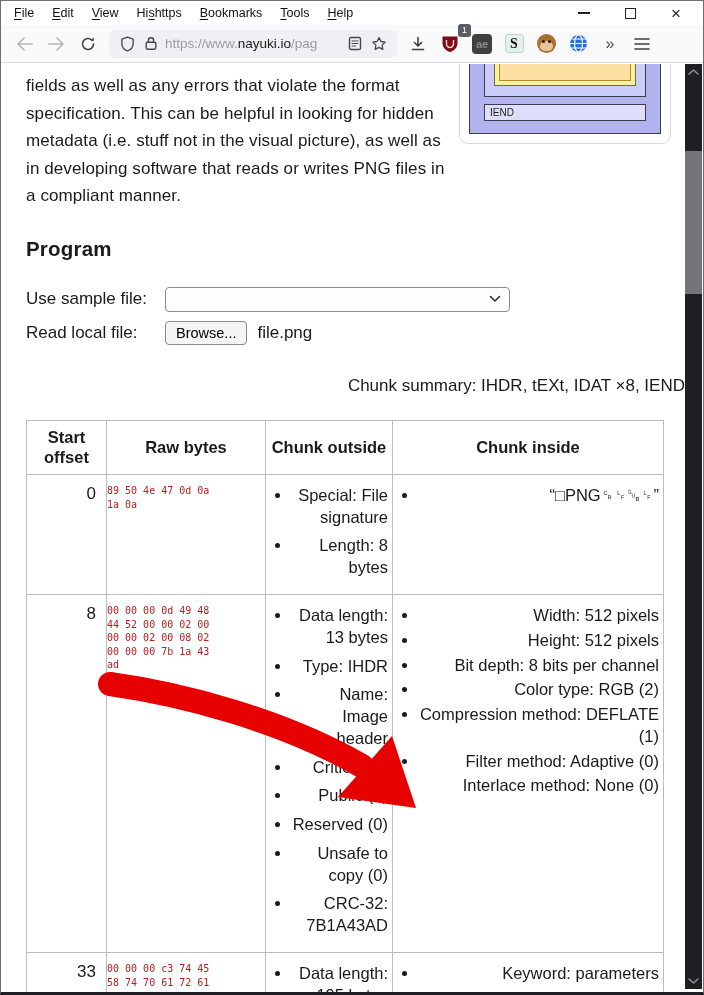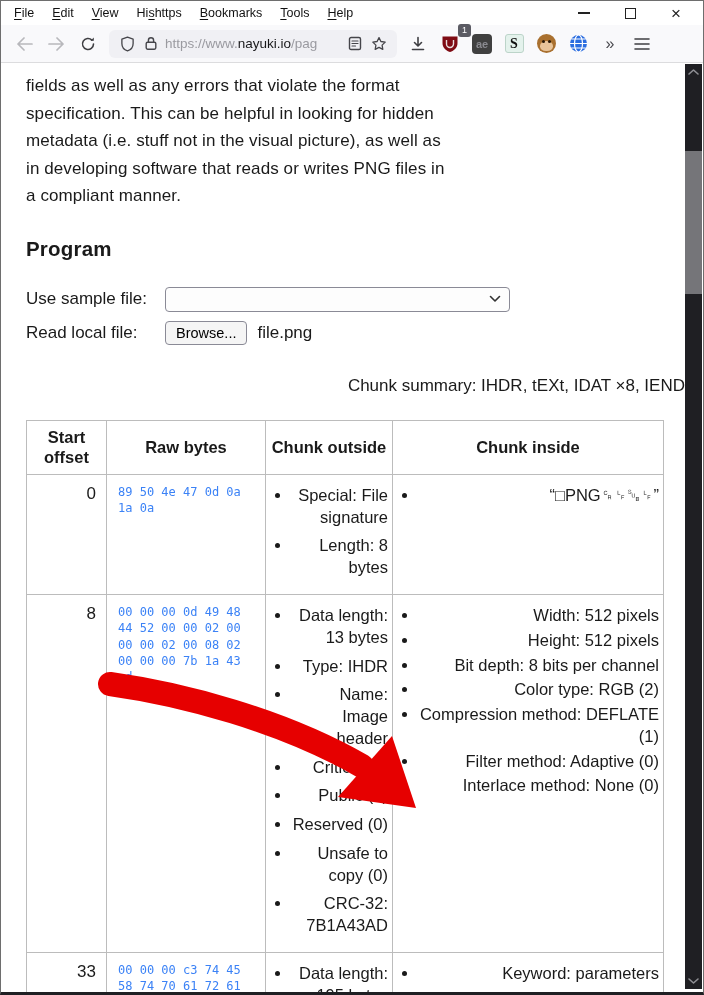--- a/index.html
+++ b/index.html
@@ -51,21 +51,21 @@
   .select-box { width:345px; height:25px; border:1px solid #8a8a96; border-radius:4px; background:#fdfdfd; display:flex; align-items:center; justify-content:flex-end; padding-right:8px; }
   .browse-btn { height:24px; border:1px solid #8a8a96; border-radius:4px; background:#f5f5f5; font-size:14.5px; padding:0 10px; font-family:"Liberation Sans", sans-serif; }
   .file-name { font-size:17px; margin-left:10px; }
   .summary { font-size:17px; margin:31px 0 24px;text-align:right; }
   
   table.chunks { border-collapse:collapse; width:637px; table-layout:fixed; }
   table.chunks th, table.chunks td { border:1px solid #bcbcbc; vertical-align:top; }
   table.chunks th { font-size:16.5px; font-weight:bold; text-align:center; padding:6px 4px; height:49px; vertical-align:middle; line-height:1.25; }
   col.c-offset{width:80px;} col.c-raw{width:159px;} col.c-out{width:127px;} col.c-in{width:271px;}
   td.offset { text-align:right; padding:9px 10px 0 0; font-size:17px; }
-  td.raw { padding:9px 4px 8px 11px; font-family:"DejaVu Sans Mono", monospace; font-size:12px; line-height:1.36; color:#3b82f6; }
+  td.raw { padding:9px 4px 8px 0; font-family:"DejaVu Sans Mono", monospace; font-size:10px; line-height:1.36; color:#b91c1c; }
   td.bullets { padding:2px 4px 8px 2px; }
   ul.blist { margin:8px 0 0 0; padding-left:24px; font-size:16.5px; line-height:1.32;text-align:right; }
   ul.blist li { margin-bottom:7px; }
   ul.blist.tight li { margin-bottom:3px; }
   tr.r0 td { height:89px; } tr.r1 td { height:287px; }
   
   .arrow-overlay { position:absolute; inset:0; pointer-events:none; z-index:5; }
   
   .scrollbar { position:absolute; top:63px; right:1px; width:17px; bottom:3px; background:#1f1f23; z-index:6; }
   .sb-thumb { position:absolute; top:87px; left:0px; right:0px; height:143px; background:#757579; }
@@ -176,20 +176,32 @@
     <svg class="icon" width="16" height="14" viewBox="0 0 16 14">
         <path d="M1 2h14M1 7h14M1 12h14" stroke="#3f3f43" stroke-width="1.6" stroke-linecap="round"></path>
       </svg>
   </span>
 </div>
 
 <div class="content">
 
   <p class="intro">fields as well as any errors that violate the format specification. This can be helpful in looking for hidden metadata (i.e. stuff not in the visual picture), as well as in developing software that reads or writes PNG files in a compliant manner.</p>
 
+  <div class="diagram-clip">
+    <div class="diagram-card">
+      <div class="diagram-purple">
+        <div class="diagram-light">
+          <div class="diagram-yellow">
+            <div class="diagram-cream"></div>
+          </div>
+        </div>
+        <div class="diagram-iend">IEND</div>
+      </div>
+    </div>
+  </div>
 
   <h2 class="program">Program</h2>
 
   <div class="form-row">
     <span class="form-label">Use sample file:</span>
     <div class="select-box">
       <svg class="icon" width="12" height="8" viewBox="0 0 12 8">
           <path d="M1.5 1.5 6 6l4.5-4.5" stroke="#333" stroke-width="1.6" fill="none" stroke-linecap="round" stroke-linejoin="round"></path>
         </svg>
     </div>

